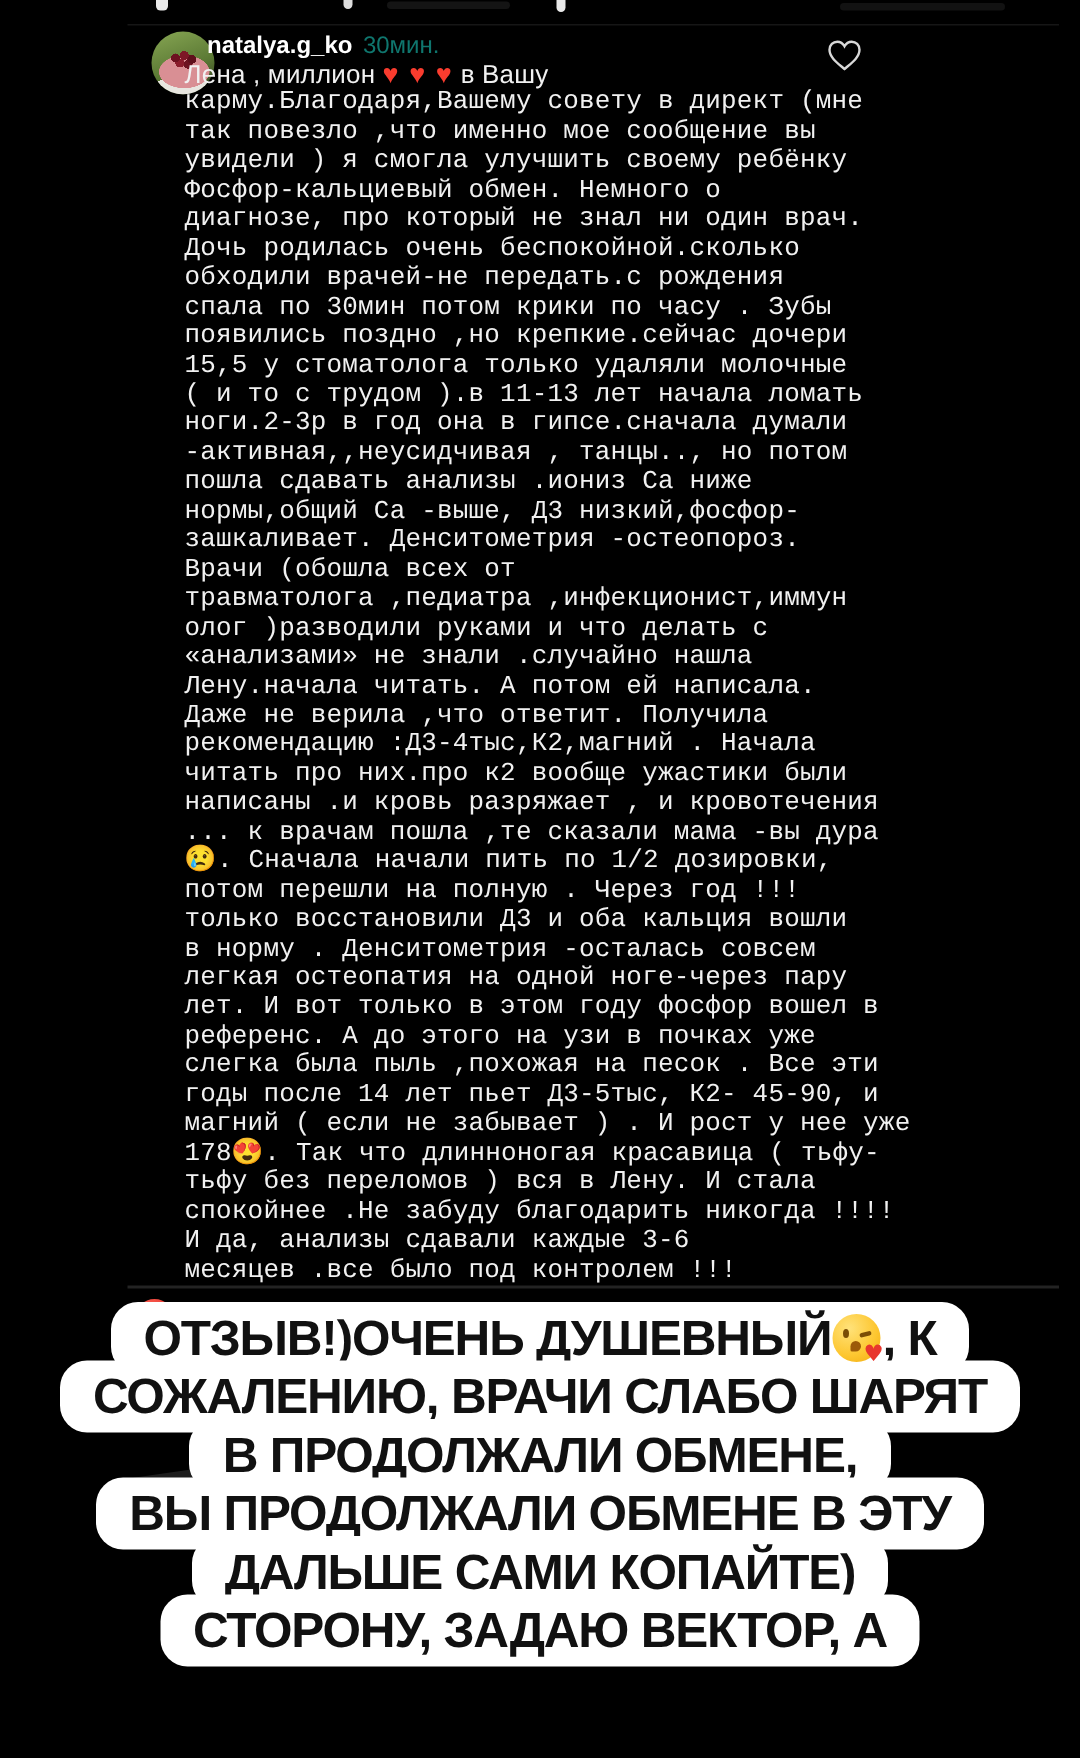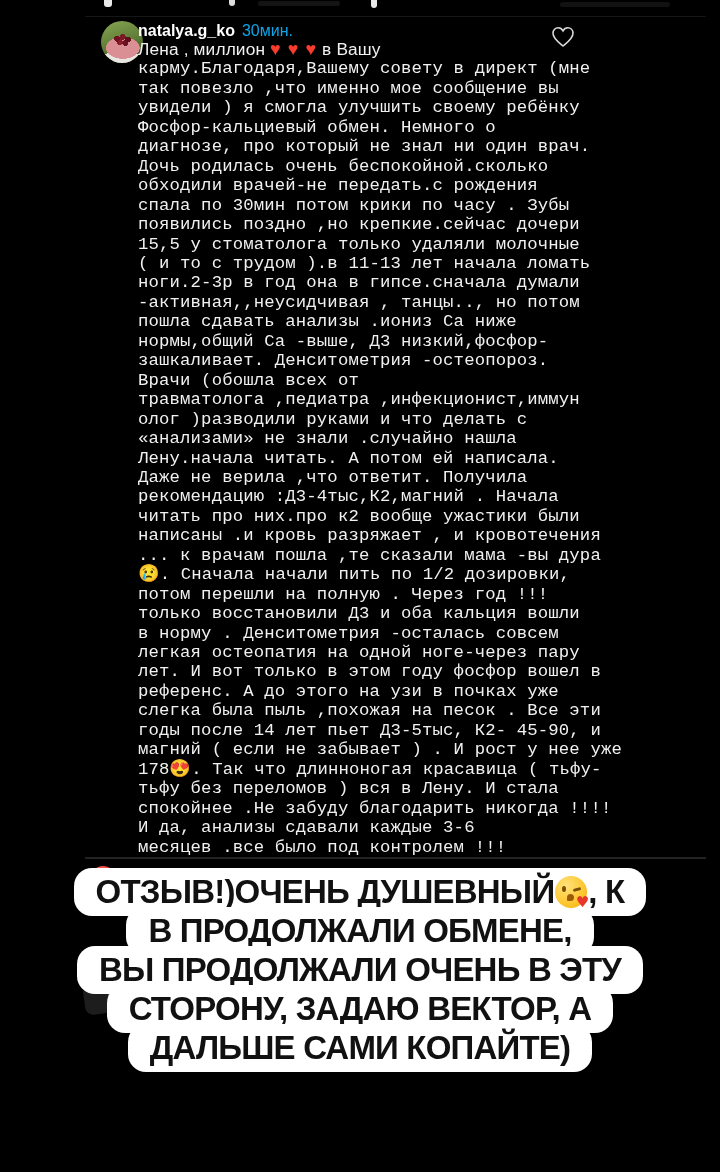--- a/index.html
+++ b/index.html
@@ -22,25 +22,25 @@
     background-image:
       radial-gradient(circle 3px at 38% 42%,#6d1220 98%,transparent),
       radial-gradient(circle 3px at 52% 38%,#7d1826 98%,transparent),
       radial-gradient(circle 3px at 64% 44%,#5f0f1b 98%,transparent),
       radial-gradient(circle 3px at 45% 50%,#8a1c2b 98%,transparent),
       radial-gradient(circle 3px at 58% 52%,#6d1220 98%,transparent),
       radial-gradient(ellipse 17px 11px at 52% 64%,#d98f94 98%,transparent),
       radial-gradient(ellipse 19px 6px at 50% 86%,#e8e6e0 98%,transparent);}
   .username-row{position:absolute;left:138px;top:22px;font-size:16px;line-height:18px;}
   .username{color:#ffffff;font-weight:700;}
-  .timestamp{color:#0ea5e9;font-weight:400;margin-left:7px;}
+  .timestamp{color:#0f766e;font-weight:400;margin-left:7px;}
   .like-icon{position:absolute;left:551px;top:26px;width:24px;height:22px;}
 
   
-  .comment{position:absolute;left:138px;top:40px;color:#f1f1f1;font-size:17.3px;
+  .comment{position:absolute;left:123px;top:40px;color:#f1f1f1;font-size:17.3px;
            line-height:19.45px;letter-spacing:0.15px;}
   .comment-line1{white-space:pre;height:19.45px;}
   .hearts{color:#fa3c2e;font-size:18px;letter-spacing:1px;}
   .comment-body{white-space:pre;font-family:Liberation Mono, monospace;}
 
   .divider{position:absolute;left:85px;top:857px;width:621px;height:2px;background:#232323;}
 
   
   .red-emoji-frag{position:absolute;left:90px;top:866px;width:26px;height:26px;border-radius:50%;
                   background:radial-gradient(circle at 35% 35%,#ff6b5e,#e8362d 70%,#b7221c);}
@@ -137,19 +137,20 @@
   </div>
 
   <div class="divider"></div>
 
   <div class="red-emoji-frag"></div>
   <div class="dark-frag"></div>
   <div class="dark-frag-hl"></div>
 
   <div class="caption">
     <div class="pill"><span>ОТЗЫВ!)ОЧЕНЬ ДУШЕВНЫЙ</span><span class="emoji-kiss"><span class="ek-eye"></span><span class="ek-wink"></span><span class="ek-mouth"></span><span class="ek-heart">♥</span></span><span>, К</span></div>
+    <div class="pill">СОЖАЛЕНИЮ, ВРАЧИ СЛАБО ШАРЯТ</div>
     <div class="pill">В ПРОДОЛЖАЛИ ОБМЕНЕ,</div>
-    <div class="pill">ВЫ ПРОДОЛЖАЛИ ОЧЕНЬ В ЭТУ</div>
+    <div class="pill">ВЫ ПРОДОЛЖАЛИ ОБМЕНЕ В ЭТУ</div>
+    <div class="pill">ДАЛЬШЕ САМИ КОПАЙТЕ)</div>
     <div class="pill">СТОРОНУ, ЗАДАЮ ВЕКТОР, А</div>
-    <div class="pill">ДАЛЬШЕ САМИ КОПАЙТЕ)</div>
   </div>
 
 </div>
 
 </body></html>

